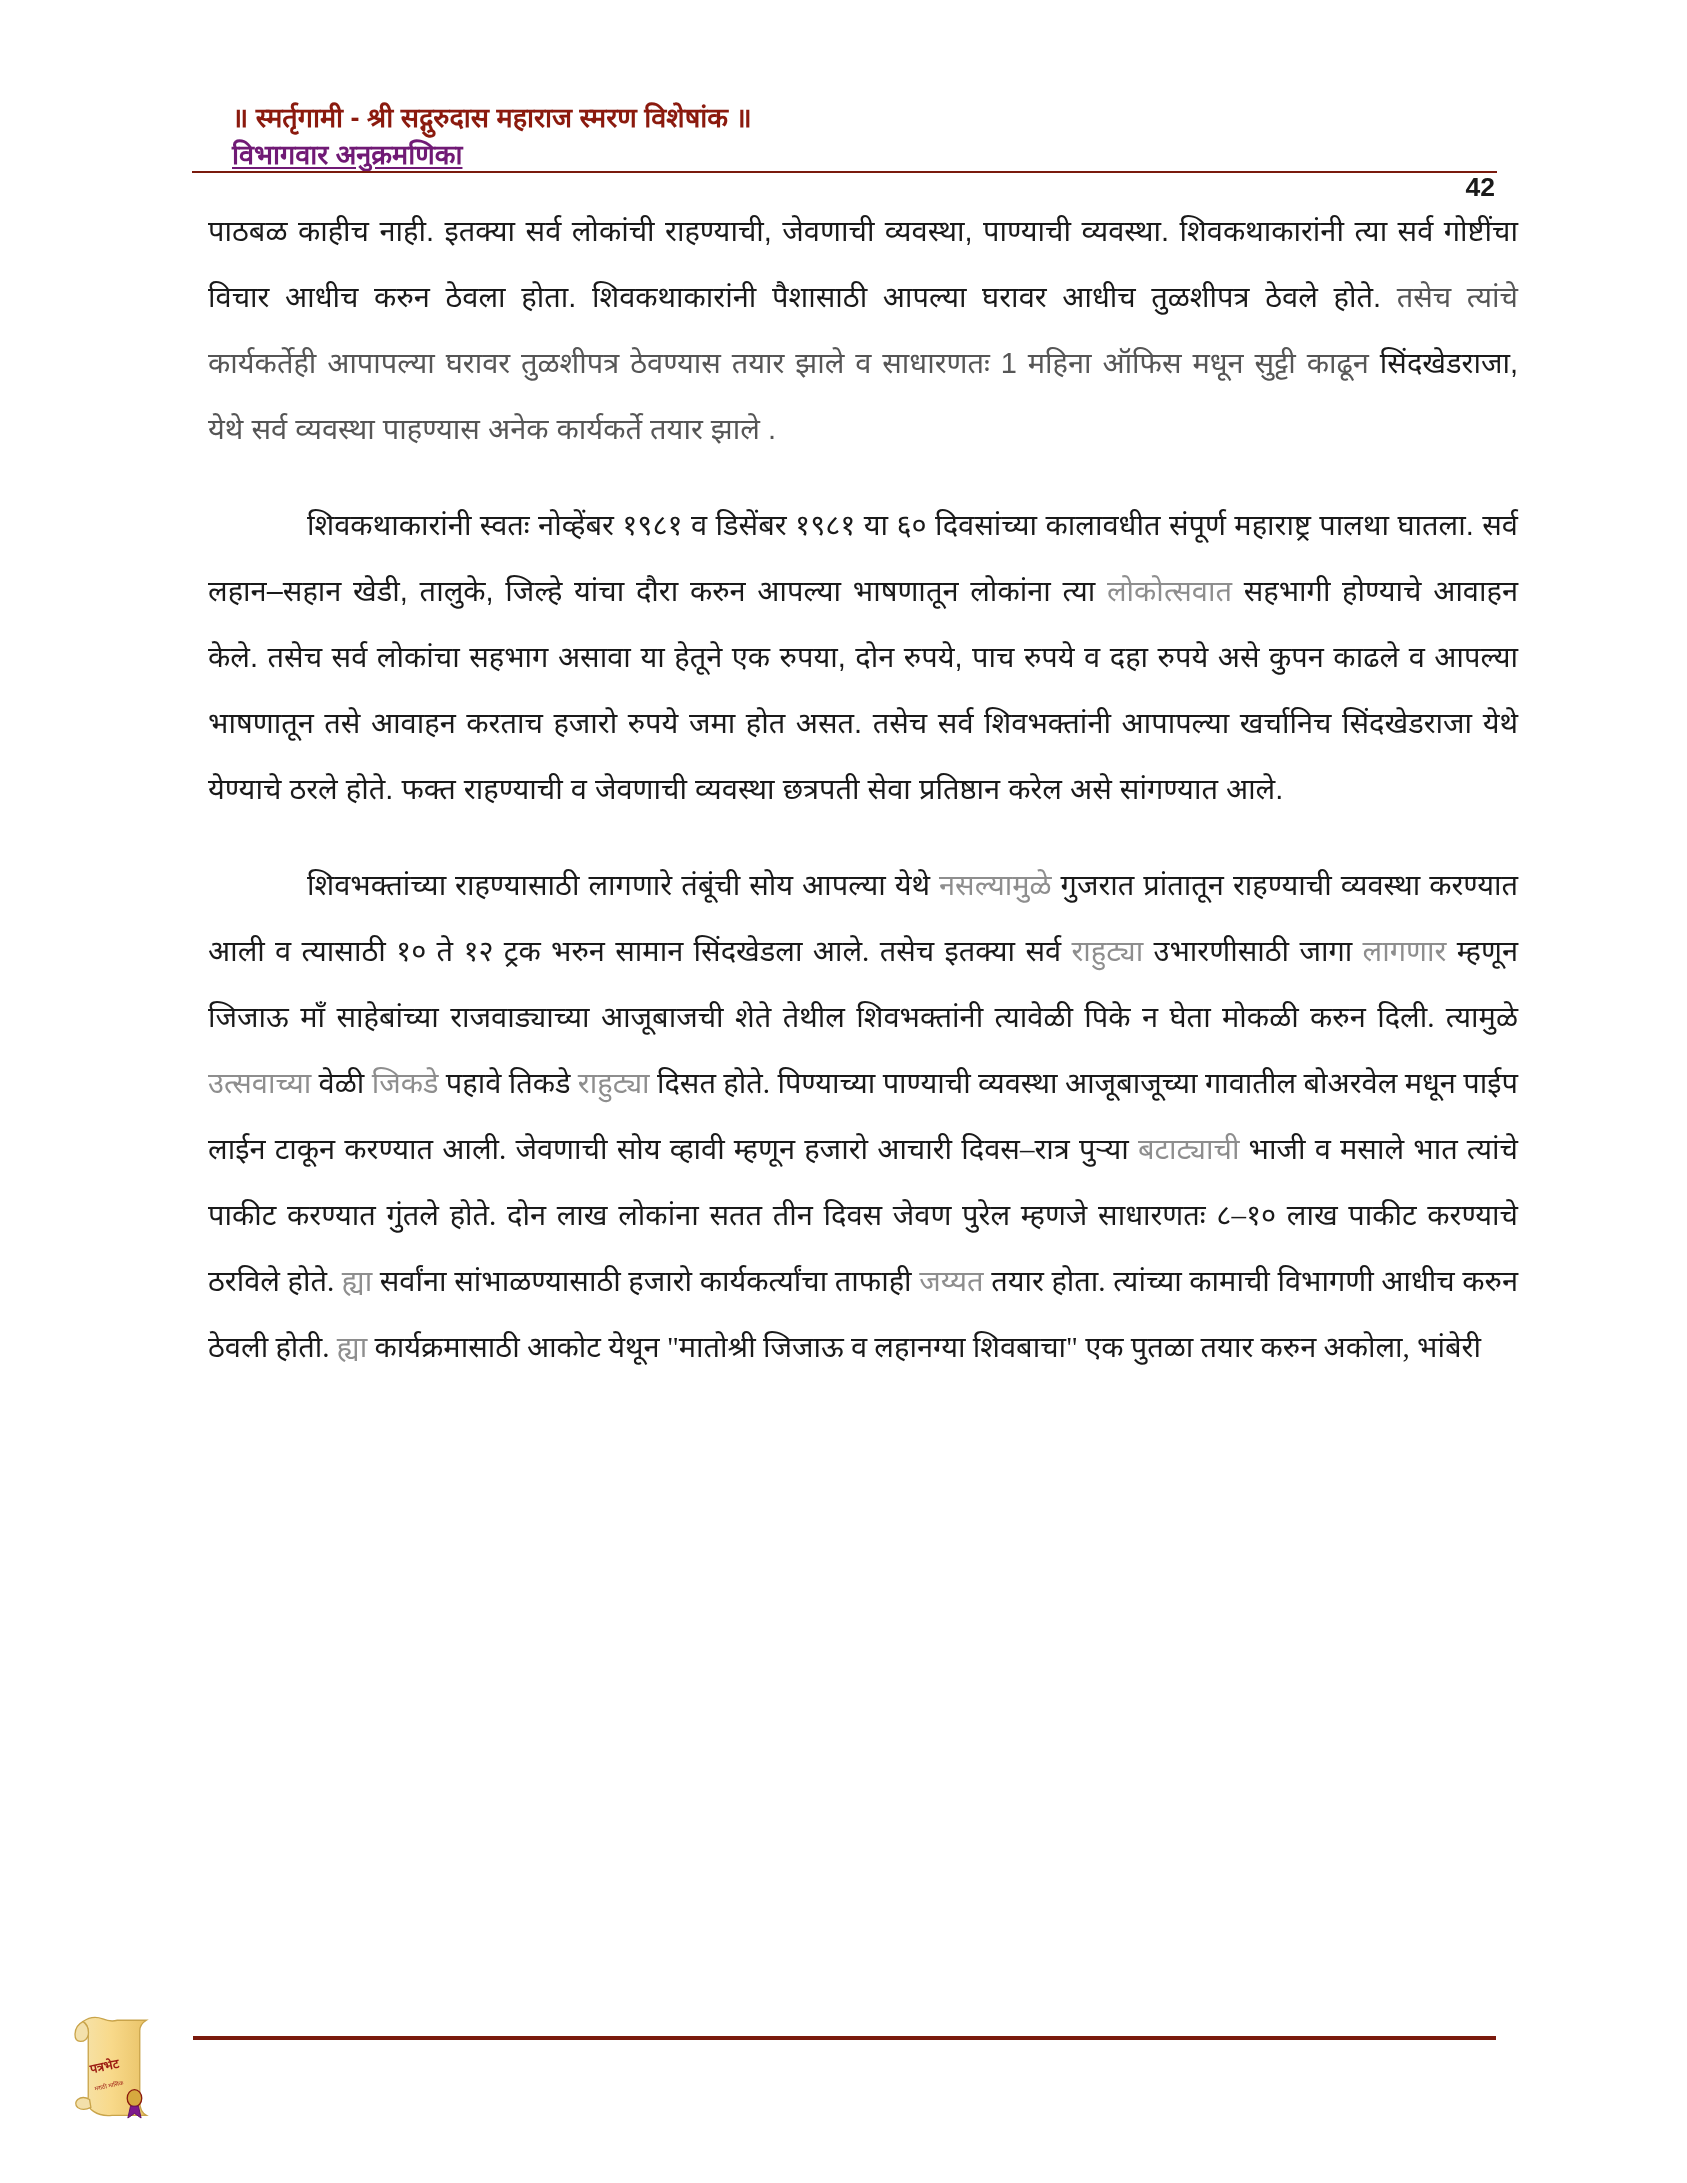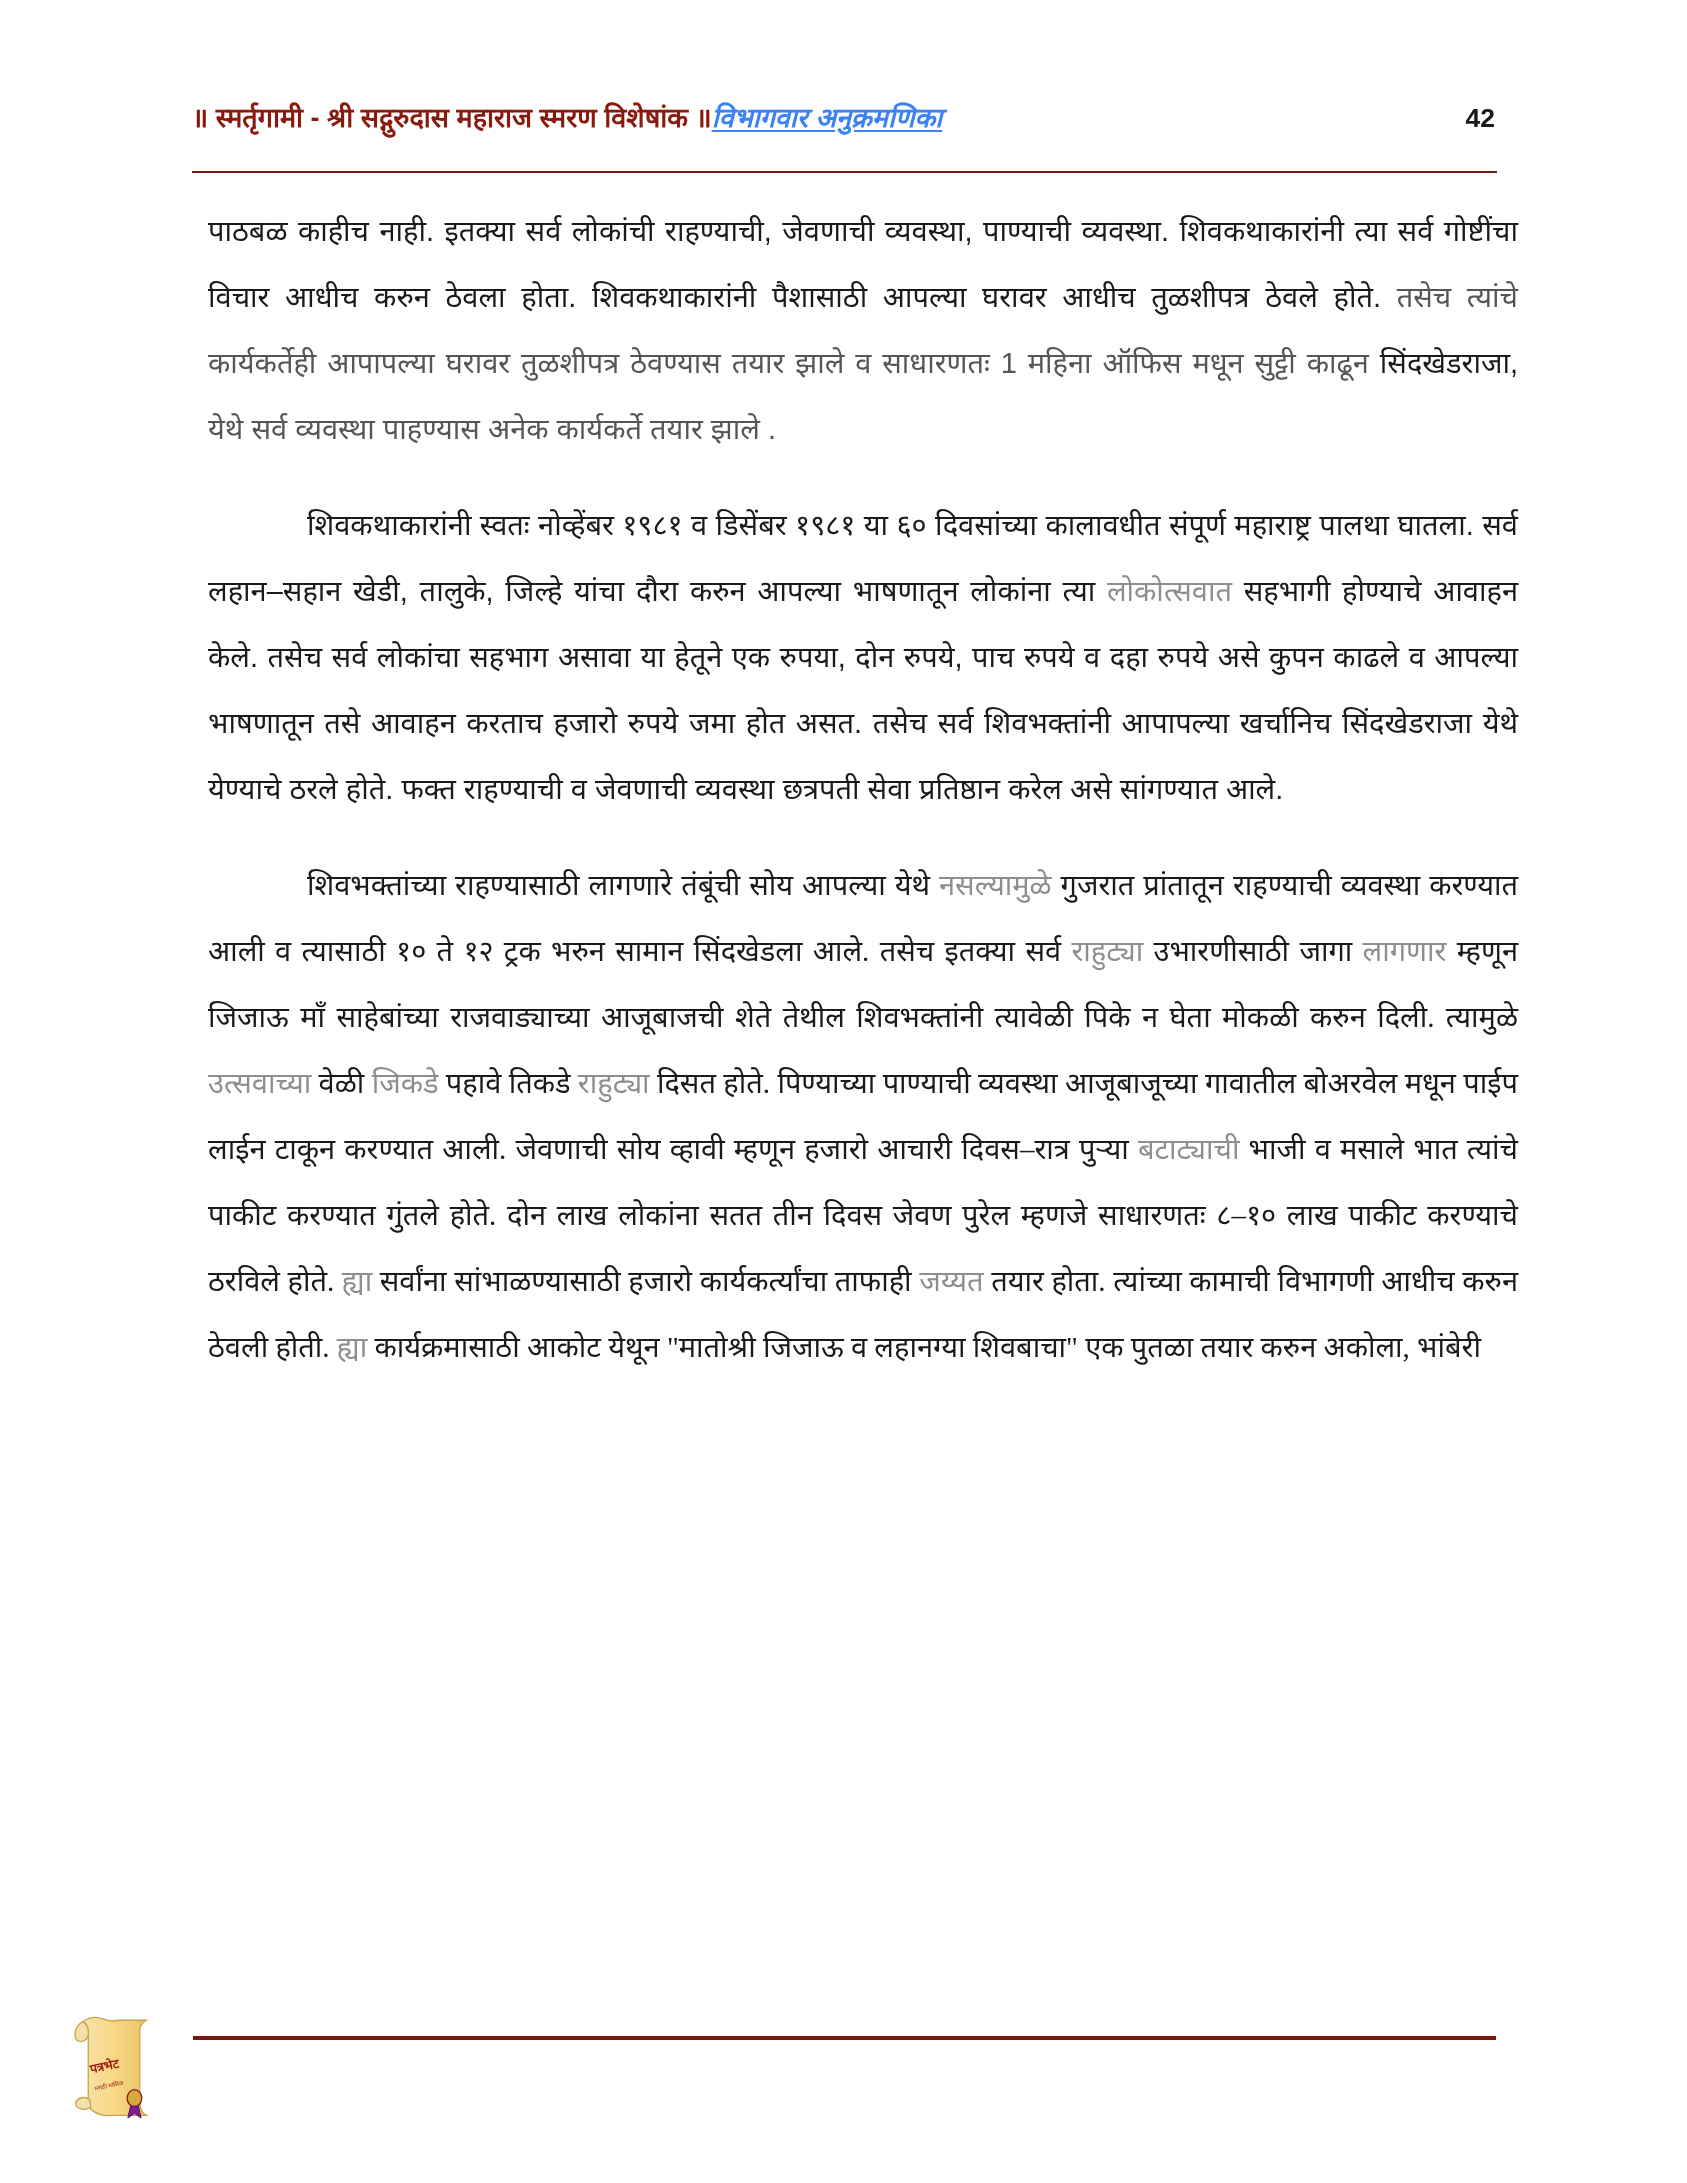--- a/index.html
+++ b/index.html
@@ -19,37 +19,38 @@
 
   
   .header {
     position: absolute;
     left: 192px;
     top: 98px;
     width: 1303px;
     height: 48px;
     display: flex;
     align-items: baseline;
+    flex-direction: column;
   }
   .header-title {
     font-size: 27px;
     font-weight: bold;
     color: #8b1a0e;
     letter-spacing: 0px;
     white-space: nowrap;
   }
   .header-link {
     font-size: 27px;
     font-weight: bold;
-    color: #3b82f6;
+    color: #701a75;
     text-decoration: underline;
     text-underline-offset: 3.3px;
+    margin-left: 40px;
     white-space: nowrap;
     cursor: pointer;
-    font-style: italic;
   }
   .header-page-no {
     margin-left: auto;
     font-size: 26.5px;
     font-weight: bold;
     color: #1a1a1a;
     text-align: right;
   }
   .header-rule {
     position: absolute;

